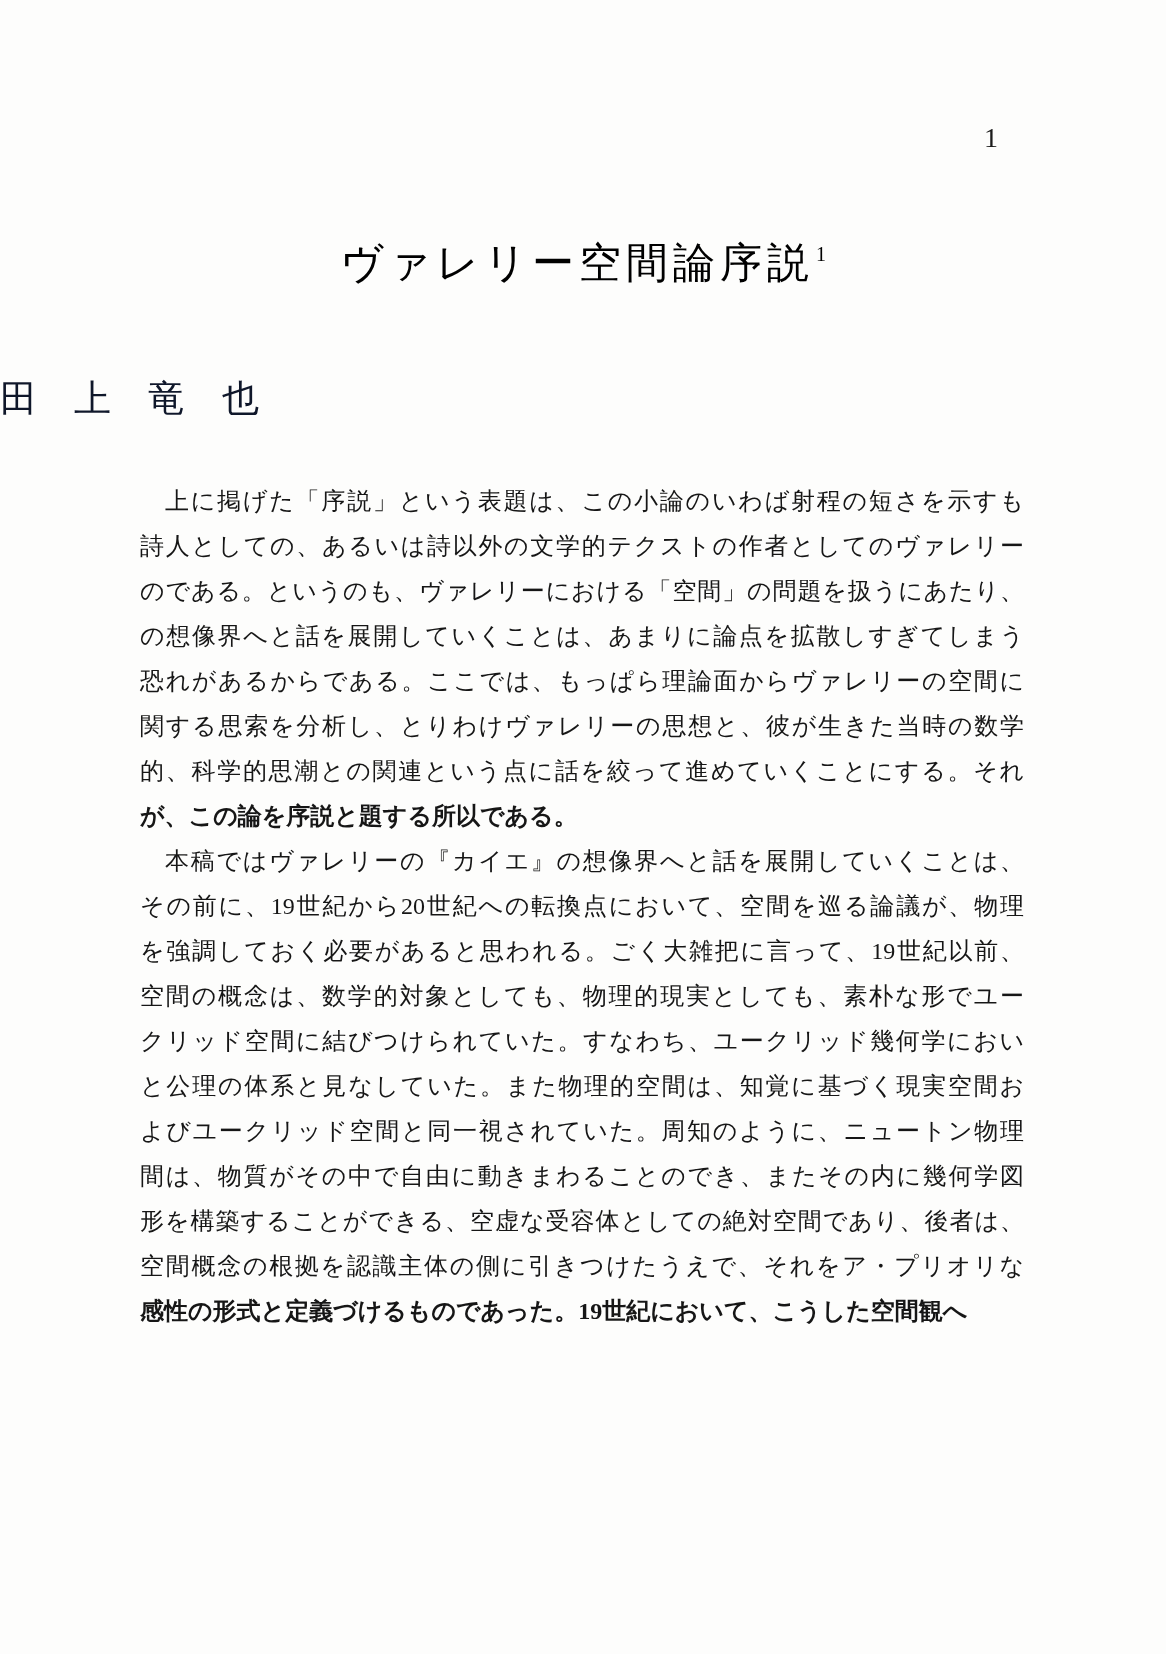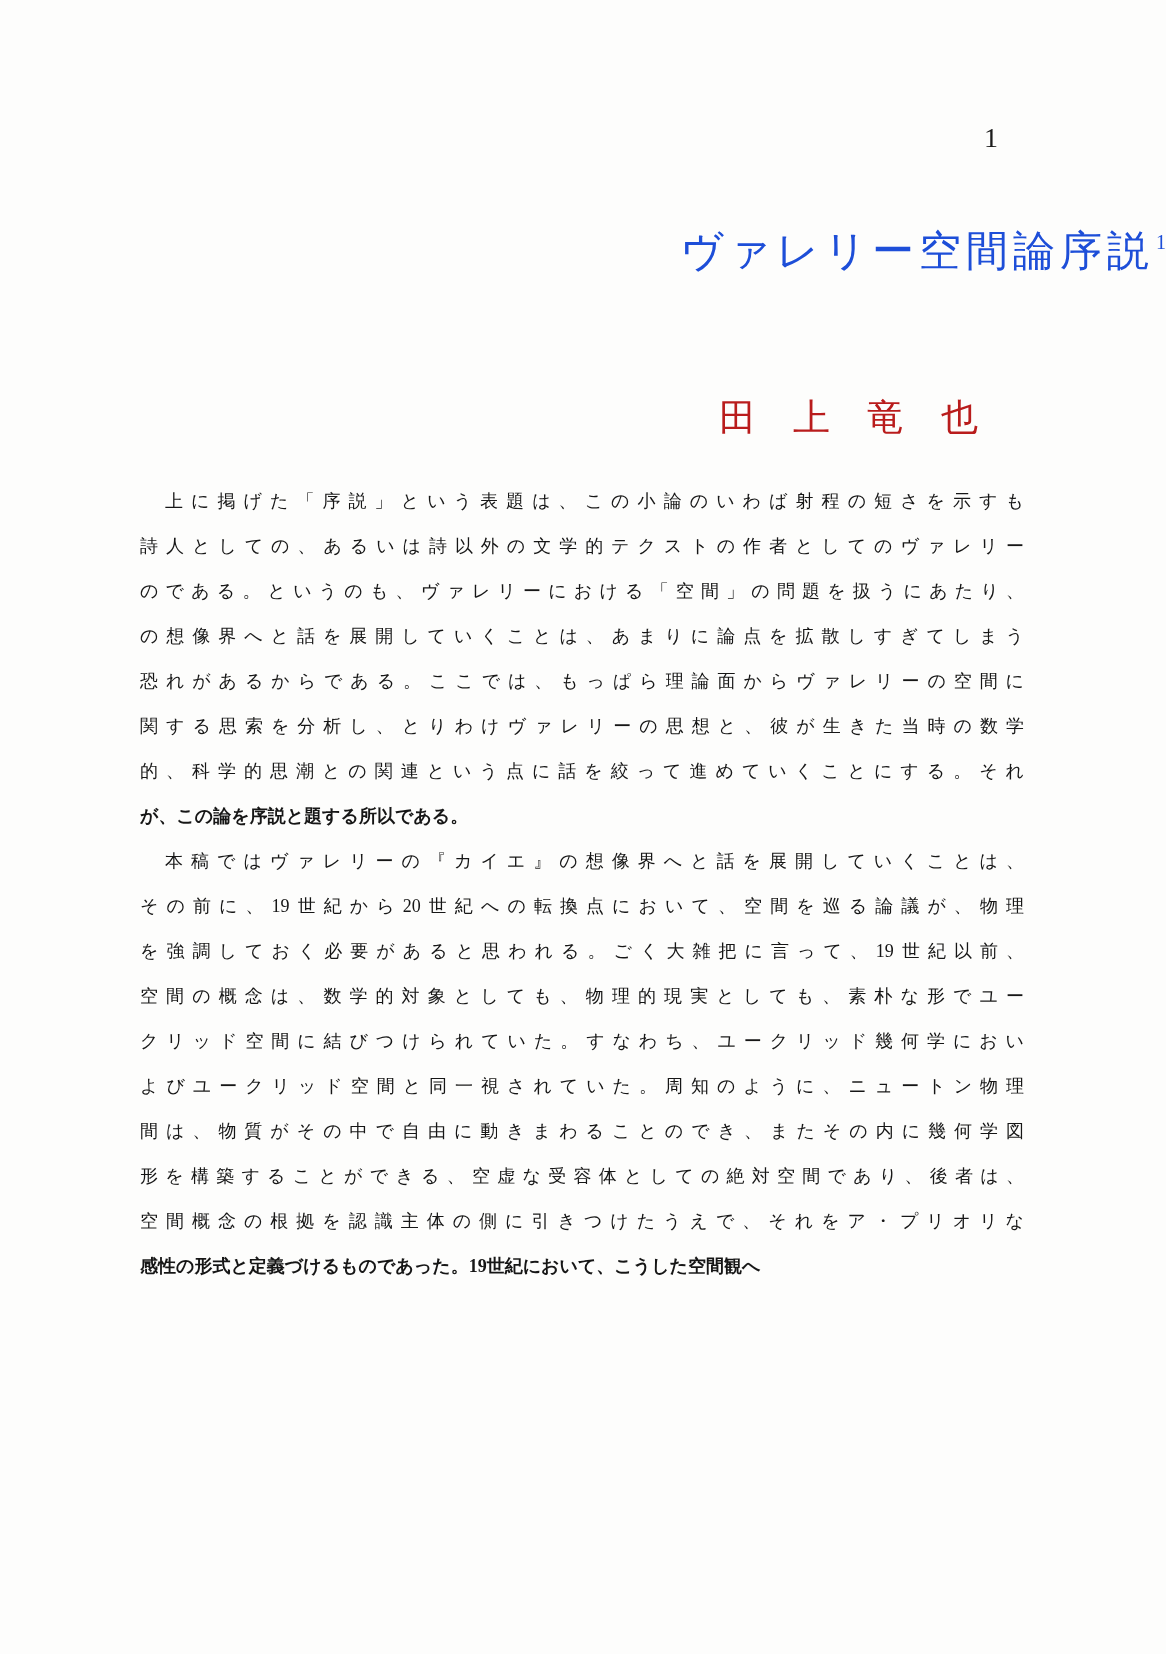--- a/index.html
+++ b/index.html
@@ -20,59 +20,58 @@
   .page-number {
     position: absolute;
     top: 124px;
     left: 984px;
     font-size: 28px;
     line-height: 1;
     color: #1c1c1c;
   }
   .doc-title {
     position: absolute;
-    top: 224px;
+    top: 236px;
     left: 0;
     width: 100%;
-    text-align: right;
+    text-align: center;
     font-size: 42px;
     letter-spacing: 5px;
     line-height: 1.3;
     white-space: nowrap;
-    color: #1d4ed8;
+    color: #000000;
   }
   .doc-title sup {
     font-size: 20px;
     letter-spacing: 0;
     vertical-align: 16px;
     margin-left: 2px;
   }
   .author-line {
     position: absolute;
-    top: 396px;
+    top: 377px;
     left: 0;
     right: 188px;
-    text-align: right;
     font-size: 37px;
     line-height: 1.2;
     white-space: nowrap;
-    color: #b91c1c;
+    color: #0f172a;
   }
   .body-text {
     position: absolute;
     top: 479px;
     left: 140px;
     width: 884px;
   }
   .paragraph {
     margin: 0;
     padding: 0;
   }
   .line {
-    font-size: 18px;
+    font-size: 24px;
     height: 45px;
     line-height: 45px;
     white-space: nowrap;
     overflow: visible;
     text-align: justify;
     text-align-last: justify;
     text-justify: inter-character;
     color: #161616;
   }
   .line.first {
@@ -104,20 +103,21 @@
         <div class="line">関する思索を分析し、とりわけヴァレリーの思想と、彼が生きた当時の数学</div>
         <div class="line">的、科学的思潮との関連という点に話を絞って進めていくことにする。それ</div>
         <div class="line last">が、この論を序説と題する所以である。</div>
       </div>
       <div class="paragraph">
         <div class="line first">本稿ではヴァレリーの『カイエ』の想像界へと話を展開していくことは、</div>
         <div class="line">その前に、19世紀から20世紀への転換点において、空間を巡る論議が、物理</div>
         <div class="line">を強調しておく必要があると思われる。ごく大雑把に言って、19世紀以前、</div>
         <div class="line">空間の概念は、数学的対象としても、物理的現実としても、素朴な形でユー</div>
         <div class="line">クリッド空間に結びつけられていた。すなわち、ユークリッド幾何学におい</div>
+        <div class="line">と公理の体系と見なしていた。また物理的空間は、知覚に基づく現実空間お</div>
         <div class="line">よびユークリッド空間と同一視されていた。周知のように、ニュートン物理</div>
         <div class="line">間は、物質がその中で自由に動きまわることのでき、またその内に幾何学図</div>
         <div class="line">形を構築することができる、空虚な受容体としての絶対空間であり、後者は、</div>
         <div class="line">空間概念の根拠を認識主体の側に引きつけたうえで、それをア・プリオリな</div>
         <div class="line last">感性の形式と定義づけるものであった。19世紀において、こうした空間観へ</div>
       </div>
     </div>
 
 </div>
 

